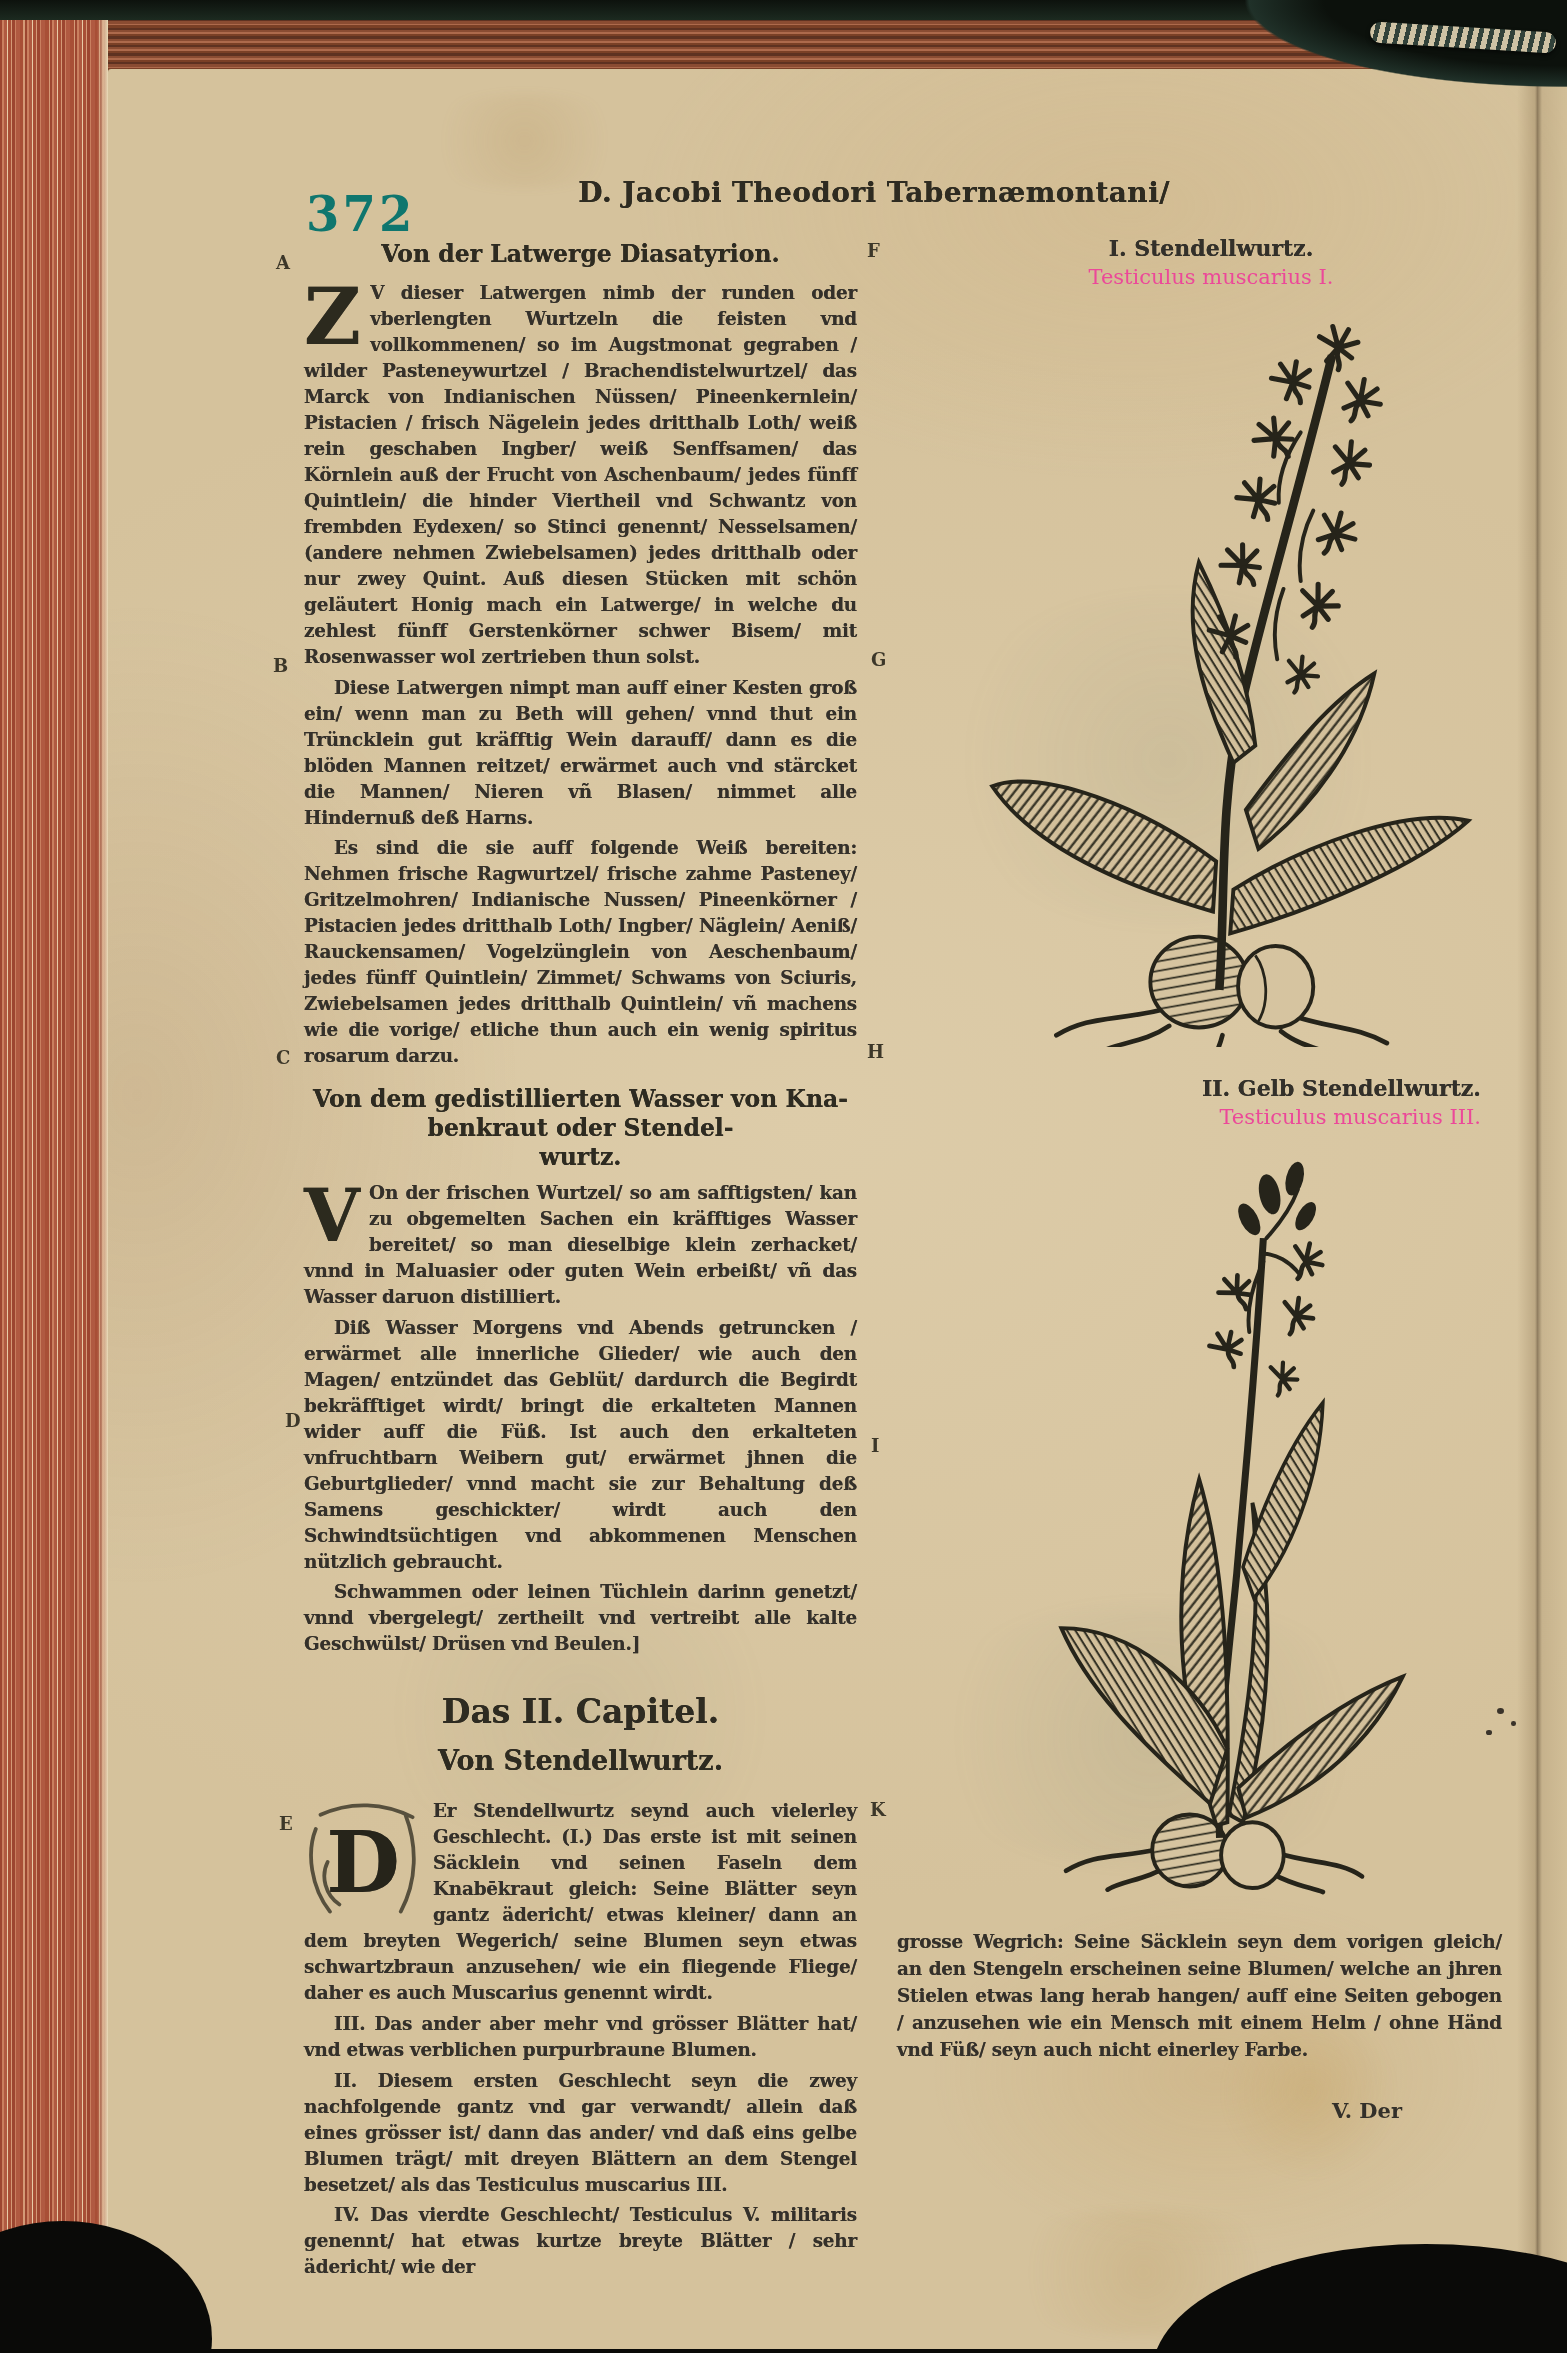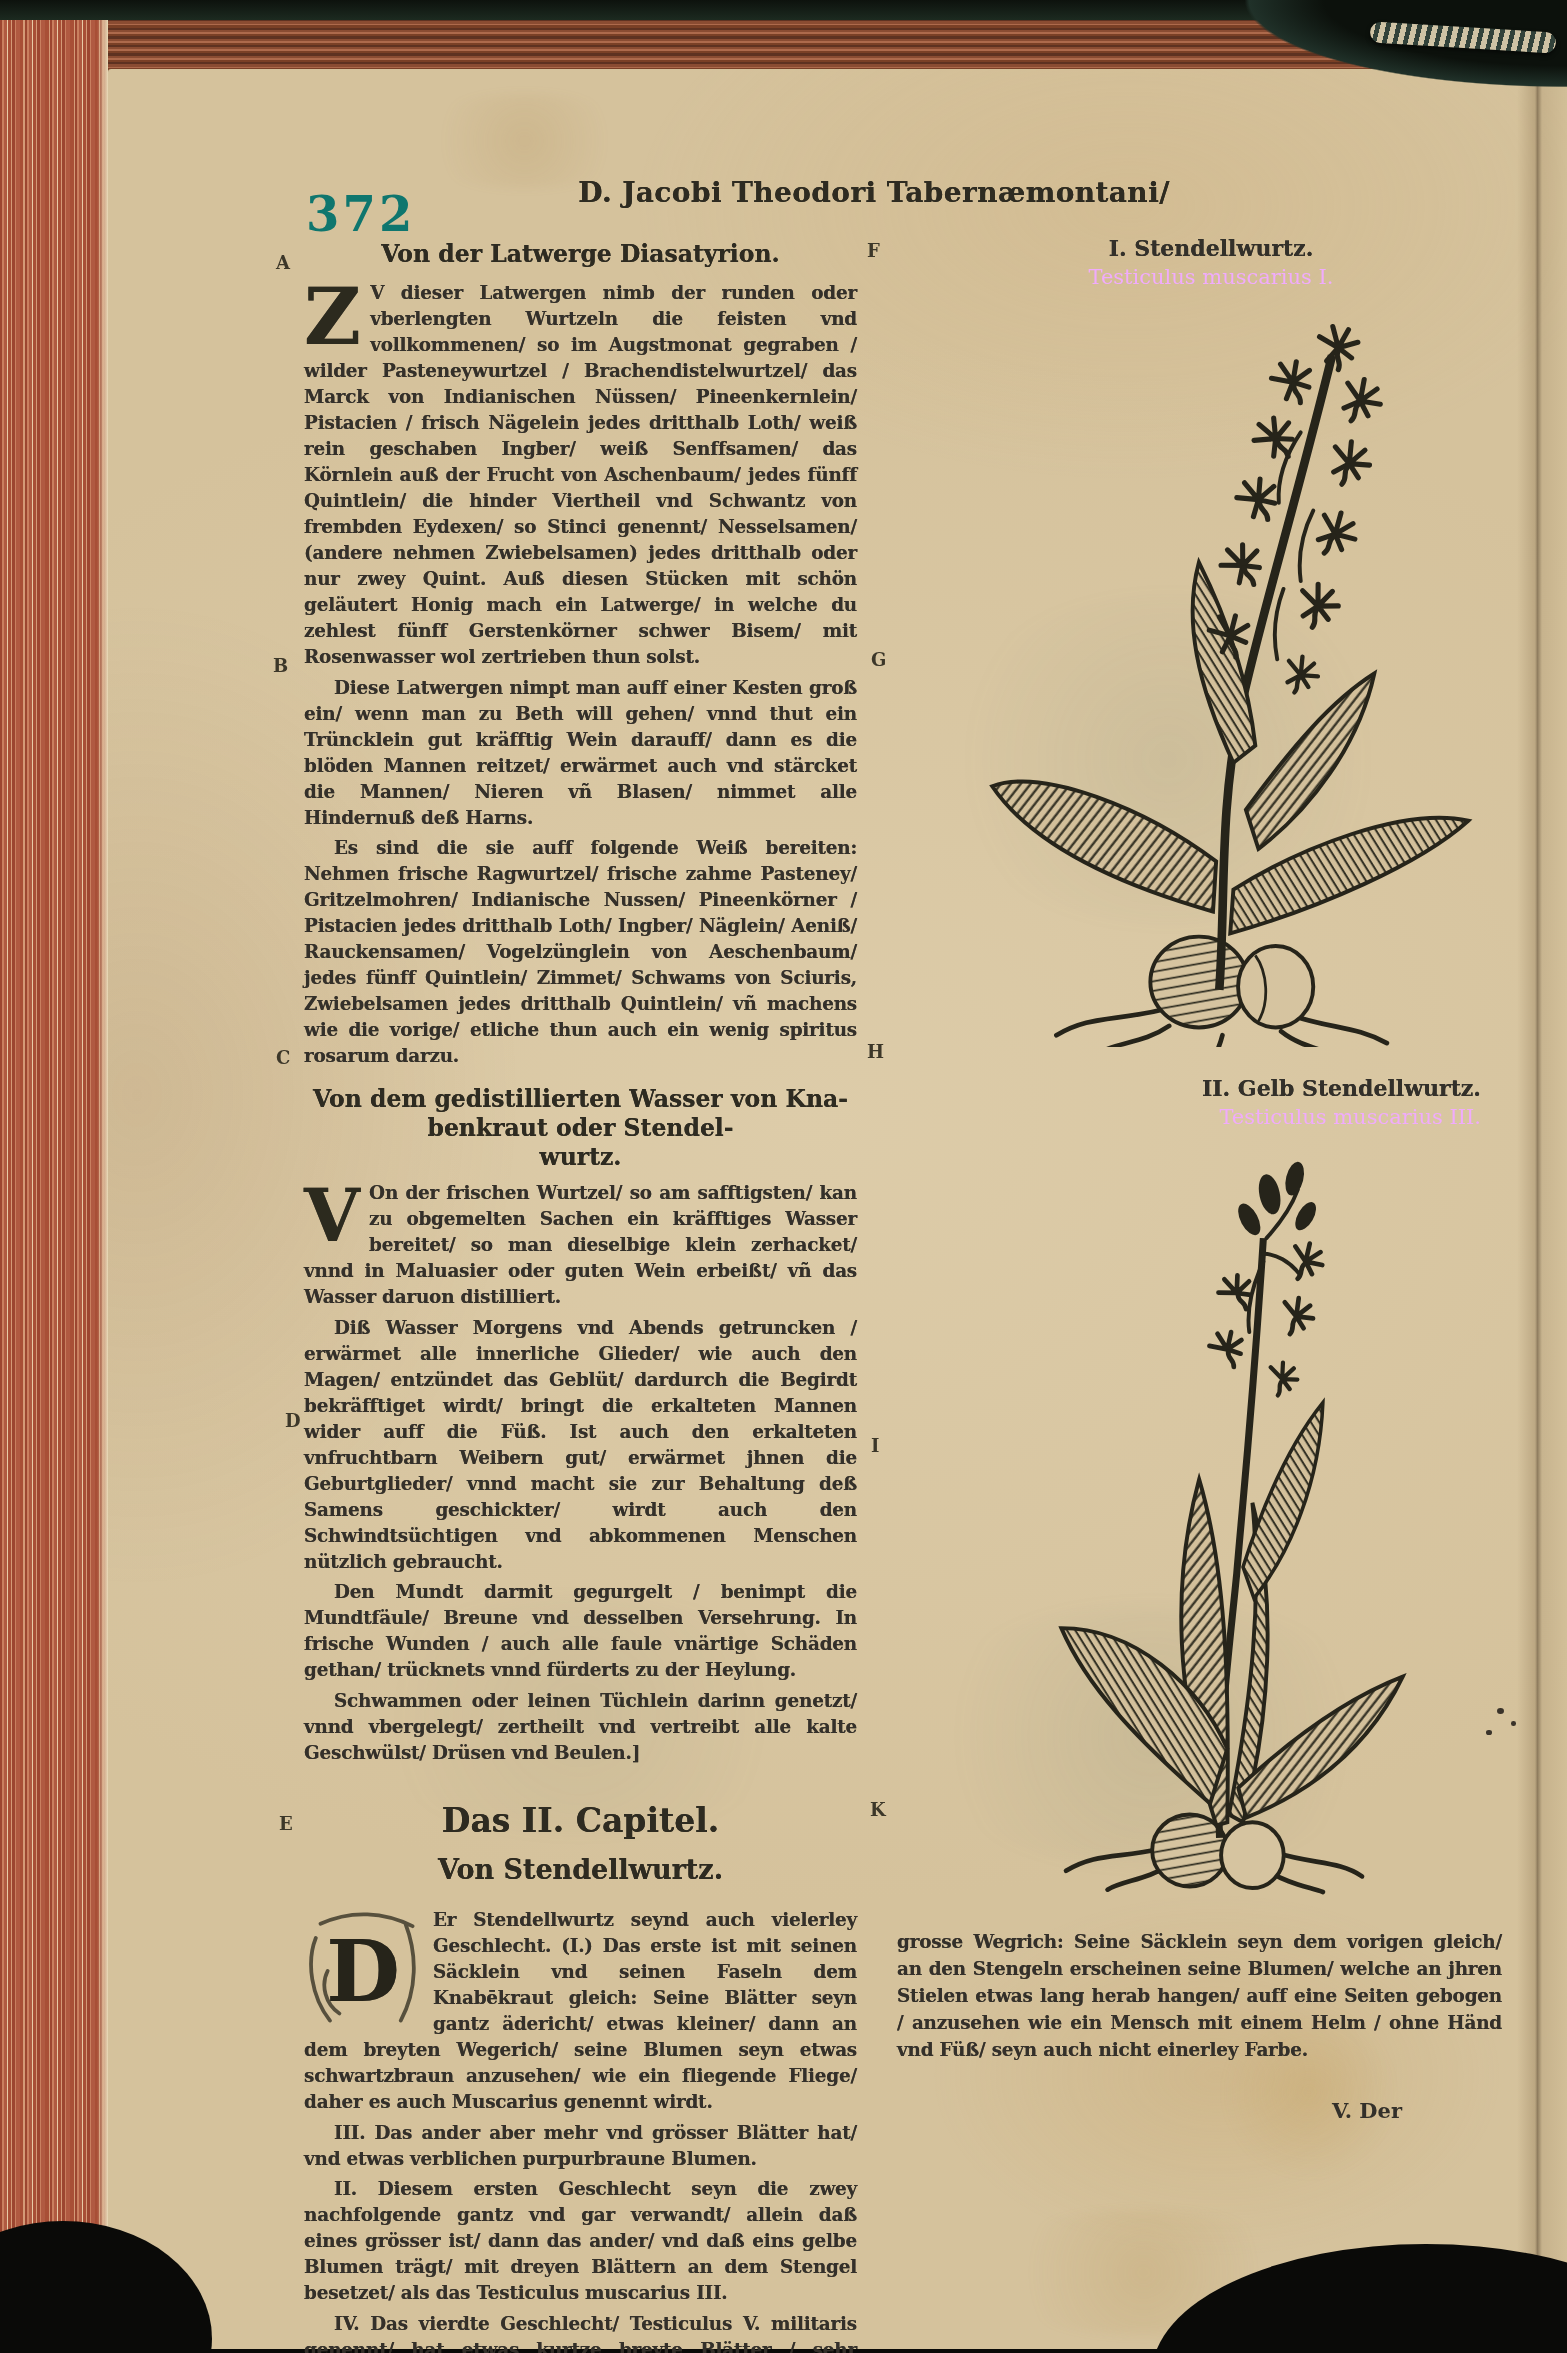--- a/index.html
+++ b/index.html
@@ -67,21 +67,21 @@
   .dropcap{float:left;font-size:78px;line-height:64px;font-weight:bold;color:#2c2a1e;
     padding:4.7px 9.4px 0 0;}
   .dropcap.small{font-size:72px;line-height:61px;}
   .initial-box{float:left;width:118px;height:119px;position:relative;margin:4.7px 11px 3.1px 0;}
   .initial-box svg{position:absolute;inset:0;}
   .initial-box .ltr{position:absolute;inset:0;display:flex;align-items:center;justify-content:center;
     font-size:85px;font-weight:bold;color:#26241a;}
 
   .fig-caption{position:absolute;z-index:10;text-align:center;color:#33302a;}
   .fig-caption .l1{display:block;font-size:22px;font-weight:bold;line-height:30px;text-shadow:0 0 0.4px #33302a;}
-  .fig-caption .l2{display:block;font-size:21px;font-weight:normal;line-height:28px;color:#f0abfc;}
+  .fig-caption .l2{display:block;font-size:21px;font-weight:normal;line-height:28px;color:#ec4899;}
 
   .woodcut{position:absolute;z-index:9;}
 
   .col-right-text{position:absolute;left:897px;top:1928px;width:605px;z-index:10;}
   .col-right-text p{margin:0;font-size:18.4px;line-height:27px;text-align:justify;font-weight:bold;
     letter-spacing:-0.2px;color:#34302a;text-shadow:0 0 0.4px rgba(52,48,42,.75);}
   .catchword{position:absolute;left:897px;top:2098px;width:605px;z-index:10;text-align:right;
     padding-right:100px;box-sizing:border-box;font-size:21px;font-weight:bold;color:#33302a;}
 </style>
 </head>
@@ -130,21 +130,20 @@
 
   <div class="h-sec h-sec2">
     <span>Von dem gedistillierten Wasser von Kna-</span>
     <span>benkraut oder Stendel-</span>
     <span>wurtz.</span>
   </div>
 
   <p><span class="dropcap small">V</span><span>On der frischen Wurtzel/ so am safftigsten/ kan zu obgemelten Sachen ein kräfftiges Wasser bereitet/ so man dieselbige klein zerhacket/ vnnd in Maluasier oder guten Wein erbeißt/ vñ das Wasser daruon distilliert.</span></p>
 
   <p class="sp ind">Diß Wasser Morgens vnd Abends getruncken / erwärmet alle innerliche Glieder/ wie auch den Magen/ entzündet das Geblüt/ dardurch die Begirdt bekräfftiget wirdt/ bringt die erkalteten Mannen wider auff die Füß. Ist auch den erkalteten vnfruchtbarn Weibern gut/ erwärmet jhnen die Geburtglieder/ vnnd macht sie zur Behaltung deß Samens geschickter/ wirdt auch den Schwindtsüchtigen vnd abkommenen Menschen nützlich gebraucht.</p>
-  <p class="sp ind">Den Mundt darmit gegurgelt / benimpt die Mundtfäule/ Breune vnd desselben Versehrung. In frische Wunden / auch alle faule vnärtige Schäden gethan/ trücknets vnnd fürderts zu der Heylung.</p>
   <p class="sp ind">Schwammen oder leinen Tüchlein darinn genetzt/ vnnd vbergelegt/ zertheilt vnd vertreibt alle kalte Geschwülst/ Drüsen vnd Beulen.]</p>
 
   <div class="h-sec h-chap">Das II. Capitel.</div>
   <div class="h-sec h-chap2">Von Stendellwurtz.</div>
 
   <p>
     <span class="initial-box">
       <svg viewBox="0 0 100 100">
         <path d="M10,22 C2,42 6,72 22,92 M86,10 C96,36 96,66 82,92 M14,10 C40,-2 68,0 92,12 M20,50 C14,62 18,78 30,86" stroke="#2c2a1e" fill="none" stroke-width="3.2" opacity=".75" stroke-linecap="round"></path>
       </svg>

